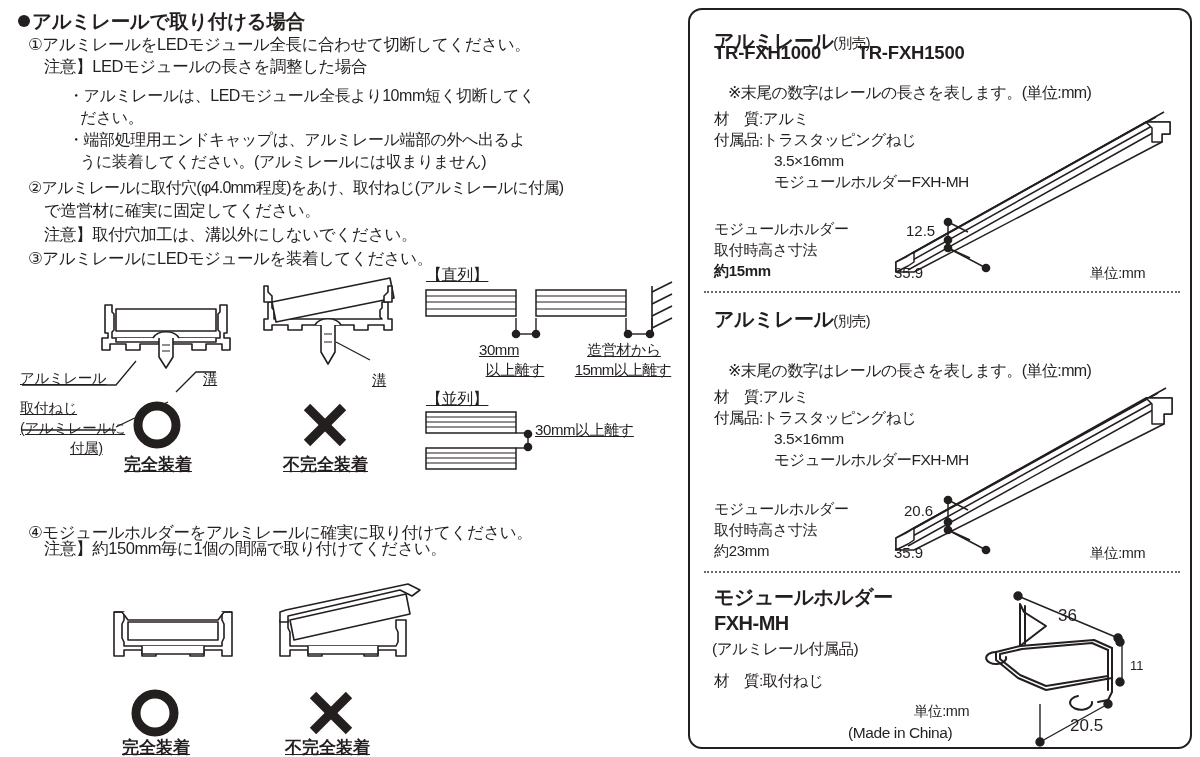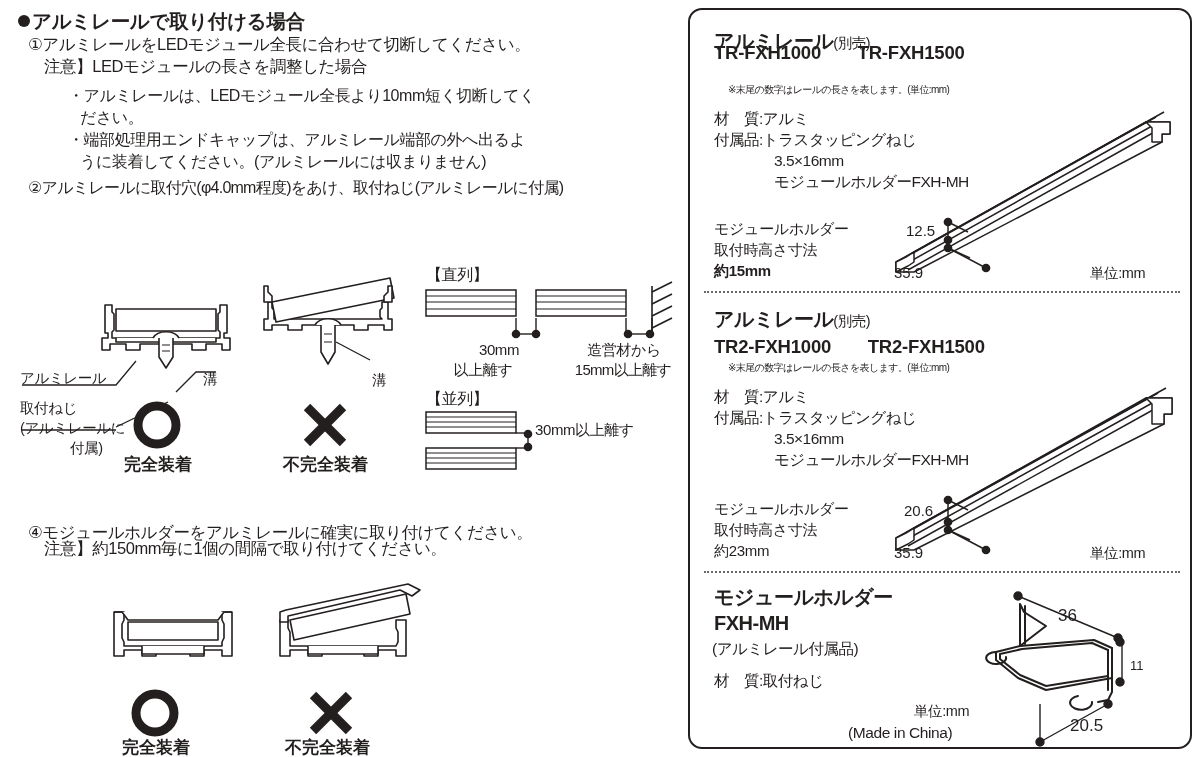--- a/index.html
+++ b/index.html
@@ -27,21 +27,21 @@
   }
 
   .tline {
     position: absolute; white-space: nowrap;
     font-size: 16.5px; letter-spacing: -0.45px; line-height: 1.0;
   }
 
   
   .dlabel {
     position: absolute; white-space: nowrap;
-    font-size: 14.5px; letter-spacing: -0.4px; line-height: 1.18;
+    font-size: 14.5px; letter-spacing: -0.4px; line-height: 1.18; text-decoration: underline;
   }
   .dlabel.b { font-weight: bold; font-size: 17px; letter-spacing: 0px; }
   .dlabel.mid { font-size: 15px; text-align: center; line-height: 1.18; }
   .dlabel.brk { font-size: 16px; }
 
   svg { display: block; overflow: visible; }
   .stage { position: absolute; }
 
   
   .right {
@@ -59,21 +59,21 @@
     position: absolute; white-space: nowrap;
     font-weight: bold; font-size: 20px; letter-spacing: -0.5px;
   }
   .rtitle .sub { font-weight: normal; font-size: 14.5px; letter-spacing: -0.5px; }
   .rmodel {
     position: absolute; white-space: nowrap;
     font-weight: bold; font-size: 18.5px; letter-spacing: -0.2px;
   }
   .rnote {
     position: absolute; white-space: nowrap;
-    font-size: 10px; letter-spacing: -0.6px;
+    font-size: 16px; letter-spacing: -0.6px;
   }
   .rspec {
     position: absolute; white-space: nowrap;
     font-size: 15.5px; letter-spacing: -0.5px; line-height: 1.22;
   }
   .rdim {
     position: absolute; white-space: nowrap;
     font-size: 15px; letter-spacing: -0.3px; line-height: 1.25;
   }
   .runit {
@@ -96,20 +96,23 @@
       <span class="bullet-dot"></span><span>アルミレールで取り付ける場合</span>
     </div>
 
     <div class="tline" style="left:28px; top:36px;">①アルミレールをLEDモジュール全長に合わせて切断してください。</div>
     <div class="tline" style="left:44px; top:58px;">注意】LEDモジュールの長さを調整した場合</div>
     <div class="tline" style="left:68px; top:88px; font-size:16px;">・アルミレールは、LEDモジュール全長より10mm短く切断してく</div>
     <div class="tline" style="left:80px; top:110px; font-size:16px;">ださい。</div>
     <div class="tline" style="left:68px; top:132px; font-size:16px;">・端部処理用エンドキャップは、アルミレール端部の外へ出るよ</div>
     <div class="tline" style="left:80px; top:154px; font-size:16px;">うに装着してください。(アルミレールには収まりません)</div>
     <div class="tline" style="left:28px; top:180px; font-size:16px; letter-spacing:-0.75px;">②アルミレールに取付穴(φ4.0mm程度)をあけ、取付ねじ(アルミレールに付属)</div>
+    <div class="tline" style="left:44px; top:202px;">で造営材に確実に固定してください。</div>
+    <div class="tline" style="left:44px; top:226px;">注意】取付穴加工は、溝以外にしないでください。</div>
+    <div class="tline" style="left:28px; top:250px;">③アルミレールにLEDモジュールを装着してください。</div>
 
     <div class="stage" style="left:96px; top:300px;">
       <svg width="140" height="80" viewBox="0 0 140 80">
         <g fill="#ffffff" stroke="#231f1e" stroke-width="1.6" stroke-linejoin="round">
 
           <path d="M9,5 L9,33 L12,33 L12,38 L6,38 L6,50 L14,50 L14,44 L30,44 L30,50 L44,50
                    L44,44 L96,44 L96,50 L110,50 L110,44 L126,44 L126,50 L134,50 L134,38
                    L128,38 L128,33 L131,33 L131,5 L124,5 L124,12 L122,14 L122,30 L124,32
                    L124,38 L16,38 L16,32 L18,30 L18,14 L16,12 L16,5 Z"></path>
 
@@ -214,21 +217,21 @@
           <line x1="200" y1="30" x2="200" y2="46"></line>
           <line x1="226" y1="30" x2="226" y2="46"></line>
           <line x1="200" y1="46" x2="226" y2="46"></line>
           <circle cx="202" cy="46" r="3.6"></circle>
             <circle cx="224" cy="46" r="3.6"></circle>
         </g>
       </svg>
     </div>
 
     <div class="dlabel mid" style="left:460px; top:341px; width:78px;">30mm</div>
-    <div class="dlabel mid" style="left:444px; top:361px; width:78px;text-align:center;">以上離す</div>
+    <div class="dlabel mid" style="left:476px; top:361px; width:78px;text-align:center;">以上離す</div>
     <div class="dlabel mid" style="left:568px; top:341px; width:112px;">造営材から</div>
     <div class="dlabel mid" style="left:562px; top:361px; width:122px; letter-spacing:-0.7px;">15mm以上離す</div>
 
     <div class="dlabel brk" style="left:426px; top:390px; font-weight:normal;">【並列】</div>
 
     <div class="stage" style="left:426px; top:412px;">
       <svg width="240" height="58" viewBox="0 0 240 58">
         <g fill="#ffffff" stroke="#231f1e" stroke-width="1.5">
           <rect x="0" y="0" width="90" height="21"></rect>
           <rect x="0" y="36" width="90" height="21"></rect>
@@ -353,21 +356,20 @@
         </g>
       </svg>
     </div>
     <div class="runit" style="left:400px; top:254px;">単位:mm</div>
 
     <div class="dotted" style="top:281px;"></div>
 
     <div class="rtitle" style="left:24px; top:296px;">
       <span>アルミレール</span><span class="sub">(別売)</span>
     </div>
-    <div class="rmodel" style="left:24px; top:324px;">TR2-FXH1000　　TR2-FXH1500</div>
     <div class="rnote" style="left:38px; top:351px;">※末尾の数字はレールの長さを表します。(単位:mm)</div>
     <div class="rspec" style="left:24px; top:378px;">材　質:アルミ</div>
     <div class="rspec" style="left:24px; top:399px;">付属品:トラスタッピングねじ</div>
     <div class="rspec" style="left:24px; top:420px;">　　　　3.5×16mm</div>
     <div class="rspec" style="left:24px; top:441px;">　　　　モジュールホルダーFXH-MH</div>
 
     <div class="stage" style="left:190px; top:382px;">
       <svg width="300" height="160" viewBox="0 0 300 160">
         <g fill="#ffffff" stroke="#231f1e" stroke-width="1.5" stroke-linejoin="round">
           <path d="M16,146 L266,6 L292,6 L292,22 L284,22 L284,32 L34,158 L16,158 Z"></path>

